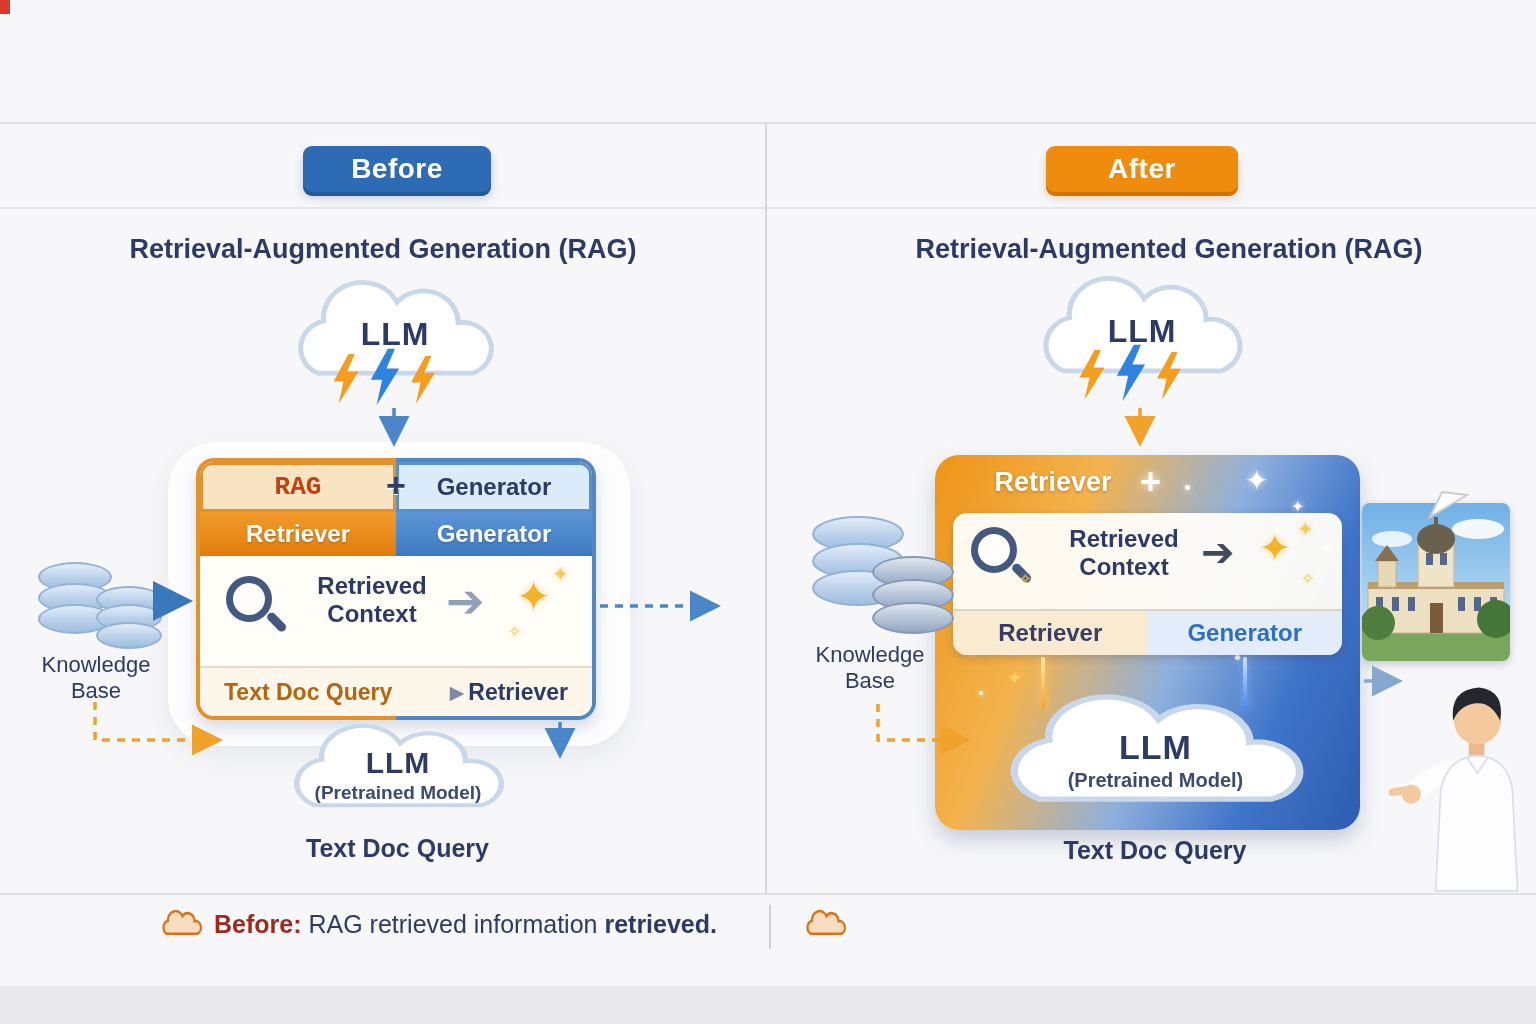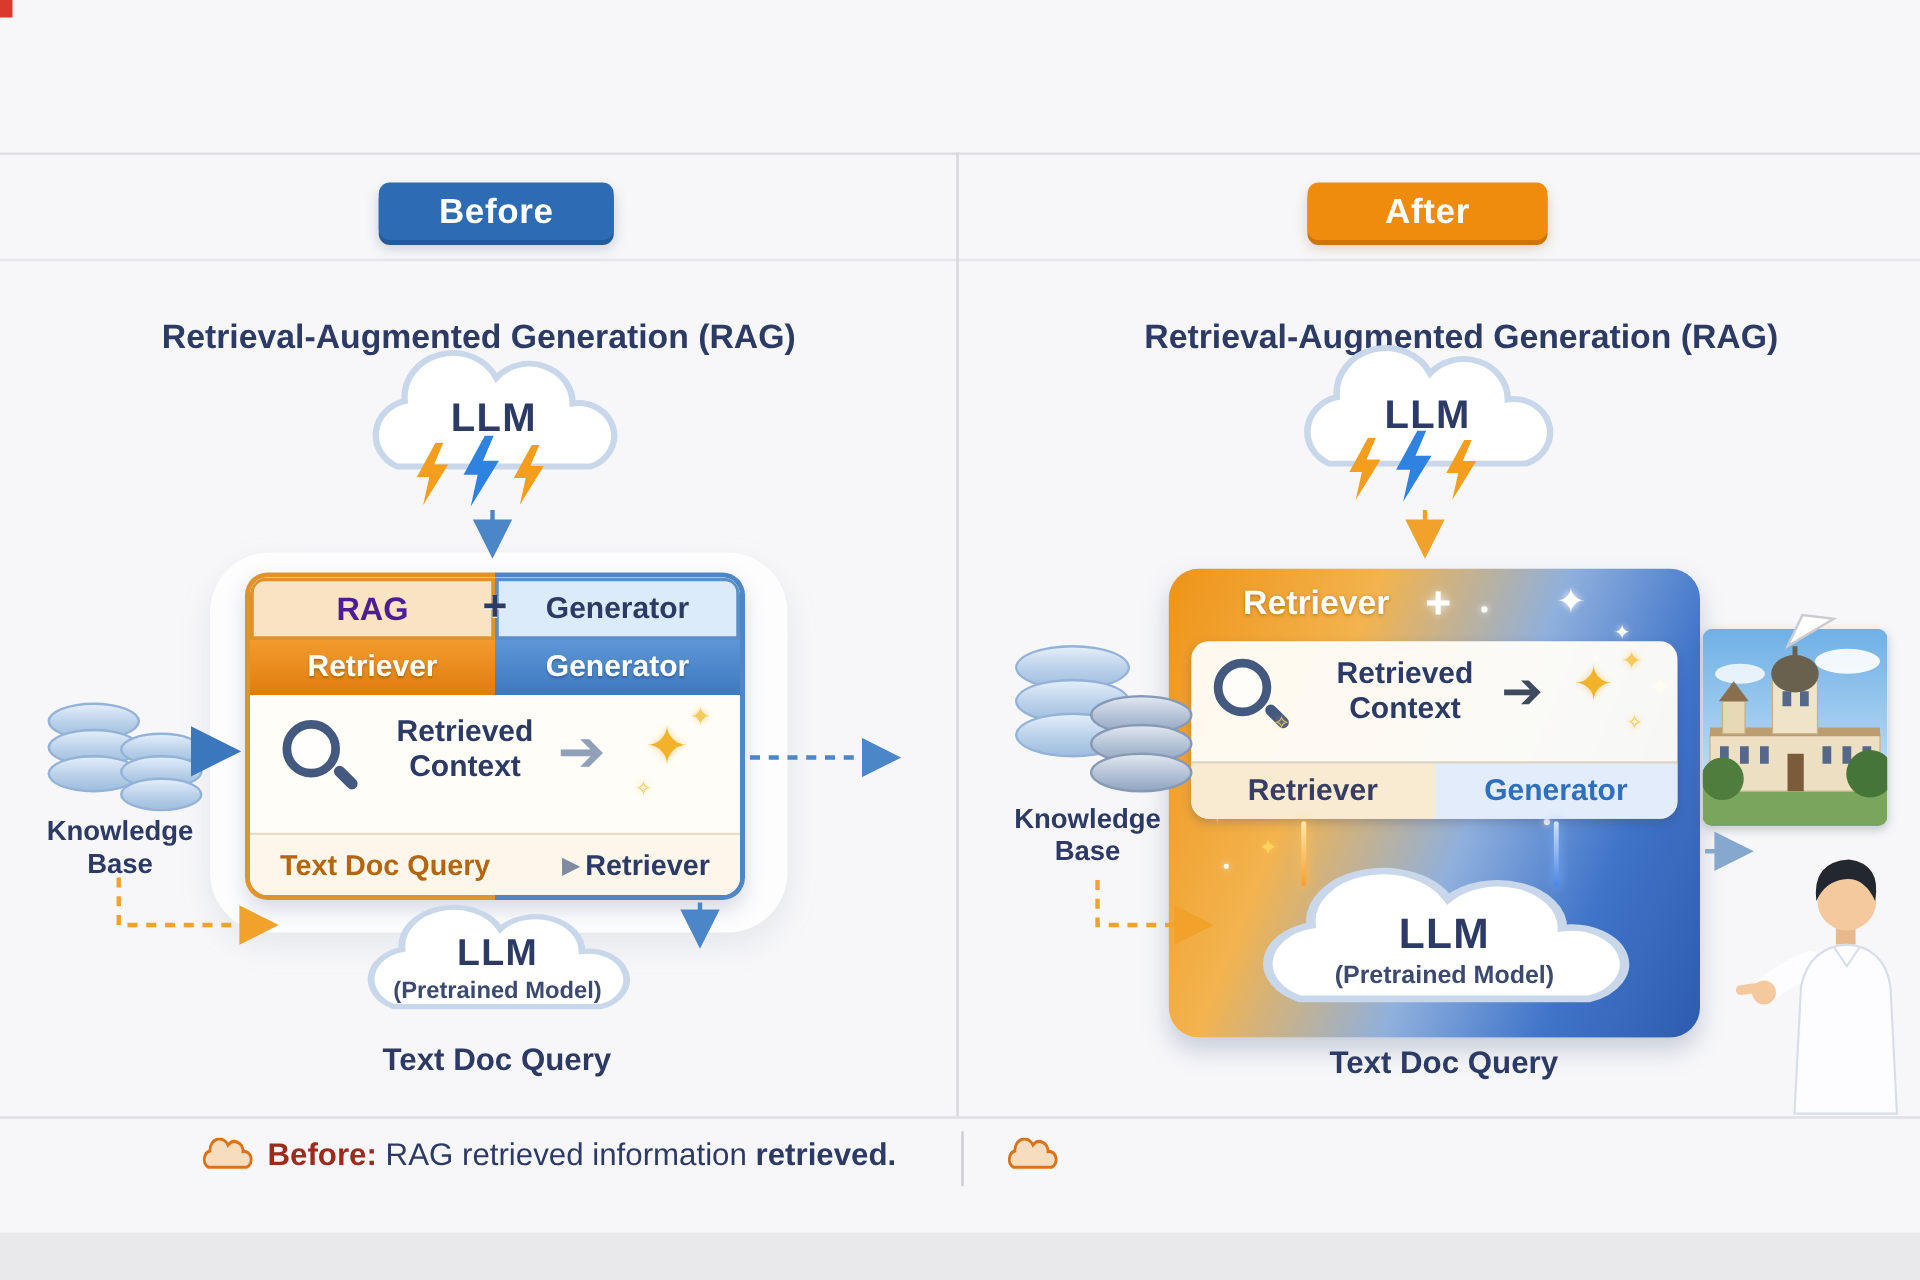--- a/index.html
+++ b/index.html
@@ -1,20 +1,20 @@
 <!DOCTYPE html>
 <html style="--before-badge: #2d6cb5; --after-badge: #ef8c0e; --navy: #2c3a66; --dark-red: #9c2b1e; --title-orange: #c2551b;"><head>
 <meta charset="utf-8">
 <style>
   * { margin:0; padding:0; box-sizing:border-box; }
   html,body { background:#ffffff; font-family:"Liberation Sans", sans-serif; }
   #canvas { position:relative; width:1536px; height:1024px; background:#f7f7f9; overflow:hidden; }
   .abs { position:absolute; }
   .pre { white-space:pre; }
-  .center { text-align:center;margin-top:20px; }
+  .center { text-align:center; }
   .navy { color:var(--navy,#2c3a66); }
 
   
   .title { left:0; top:44px; width:1536px; text-align:center; font-size:35px; font-weight:bold; letter-spacing:.5px; }
   .title .before-w { color:var(--dark-red,#9c2b1e); }
   .title .sep-w { color:var(--dark-red,#b0391f); }
   .title .after-w { color:var(--title-orange,#c2551b); }
 
   .hline { background:#dfdfe4; height:2px; }
   .vline { background:#d8d8dc; width:2px; }
@@ -35,21 +35,21 @@
 
   .bolt-o { fill:#f59d1d; } .bolt-b { fill:#2f83e0; }
 
   
   .lbox { left:196px; top:458px; width:400px; height:262px; border-radius:18px; padding:4px;
           background:linear-gradient(90deg,#e0932c 0 50%,#4f86c4 50% 100%);
           box-shadow:0 8px 16px rgba(120,130,160,.28); }
   .lbox-in { width:100%; height:100%; background:#fff; border-radius:14px; overflow:hidden; display:flex; flex-direction:column; }
   .lrow-head { height:50px; display:flex; position:relative; }
   .lrow-head .cell { flex:1; display:flex; align-items:center; justify-content:center; font-size:26px; font-weight:bold; }
-  .lrow-head .cl { background:#f8e3c2; box-shadow:inset 0 0 0 3px #e0932c; color:#4c1d95; border-top-left-radius:12px; }
+  .lrow-head .cl { background:#f8e3c2; box-shadow:inset 0 0 0 3px #e0932c; color:#c2410c; border-top-left-radius:12px;font-family:Liberation Mono, monospace; }
   .lrow-head .cr { background:#dcebfa; box-shadow:inset 0 0 0 3px #5b8fc9; color:var(--navy,#2c3a66); font-size:24px; border-top-right-radius:12px; }
   .plus-mid { position:absolute; left:50%; top:50%; transform:translate(-50%,-54%); font-size:34px; font-weight:bold; color:#2c3a66; text-shadow:0 1px 0 #fff; }
   .lrow2 { height:44px; display:flex; }
   .lrow2 .cell { flex:1; display:flex; align-items:center; justify-content:center; color:#fff; font-size:24px; font-weight:bold; text-shadow:0 1px 2px rgba(0,0,0,.25); }
   .lrow2 .cl { background:linear-gradient(180deg,#f29b2d,#e07c0e); }
   .lrow2 .cr { background:linear-gradient(180deg,#5e96d6,#3d79c0); }
   .lcontent { flex:1; position:relative; background:#fffdf8; }
   .retr-txt { position:absolute; left:102px; top:16px; width:140px; text-align:center; font-size:24px; font-weight:bold; color:var(--navy,#2c3a66); line-height:1.18; }
   .big-arrow { position:absolute; left:246px; top:18px; font-size:46px; color:#8fa0b8; }
   .lfoot { height:50px; background:#fdf6ea; border-top:2px solid #e7dcc8; display:flex; align-items:center; justify-content:space-between; padding:0 24px; }
@@ -63,21 +63,21 @@
   .mag .lens { position:absolute; left:0; top:0; width:46px; height:46px; border:7px solid #44597f; border-radius:50%; background:rgba(255,255,255,.65); }
   .mag .handle { position:absolute; left:38px; top:38px; width:9px; height:23px; background:#44597f; border-radius:5px; transform:rotate(-45deg); transform-origin:top center; }
 
   .sparkle { position:absolute; color:#f2b32a; text-shadow:0 0 6px rgba(250,200,90,.8); line-height:1; }
   .sparkle.white { color:#ffffff; text-shadow:0 0 6px rgba(255,255,255,.9); }
 
   
   .db-disc { position:relative; border-radius:50%; background:linear-gradient(180deg,#e2edf9 0%,#b9d0ea 55%,#9fbede 100%); border:2px solid #93b2d8; }
   .db-disc + .db-disc { margin-top:-9px; }
   .db-steel .db-disc { background:linear-gradient(180deg,#dfe6ef 0%,#b3c2d6 55%,#93a7c2 100%); border-color:#8799b5; }
-  .kb-label { font-size:22px; font-weight:bold; color:var(--navy,#2c3a66); line-height:1.2; text-align:center; }
+  .kb-label { font-size:22px; font-weight:normal; color:var(--navy,#2c3a66); line-height:1.2; text-align:center; }
 
   .caption { font-size:25px; font-weight:bold; color:var(--navy,#2c3a66); text-align:center; }
 
   
   .rbox { left:935px; top:455px; width:425px; height:375px; border-radius:24px;
           background:linear-gradient(112deg,#ee9418 0%,#f3b34e 30%,#8fb0dd 56%,#3f74c9 78%,#2e5cae 100%);
           box-shadow:0 10px 20px rgba(110,125,160,.35); }
   .rhead { position:absolute; left:18px; top:12px; width:200px; text-align:center; color:#fff; font-size:27px; font-weight:bold; text-shadow:0 1px 3px rgba(120,70,0,.5); }
   .rplus { position:absolute; left:205px; top:6px; color:#fff; font-size:36px; font-weight:bold; text-shadow:0 0 8px rgba(255,255,255,.8); }
   .rpanel { position:absolute; left:18px; top:58px; width:389px; height:142px; background:rgba(255,253,248,.96); border-radius:14px; overflow:hidden; display:flex; flex-direction:column; box-shadow:0 3px 8px rgba(60,60,90,.25); }

